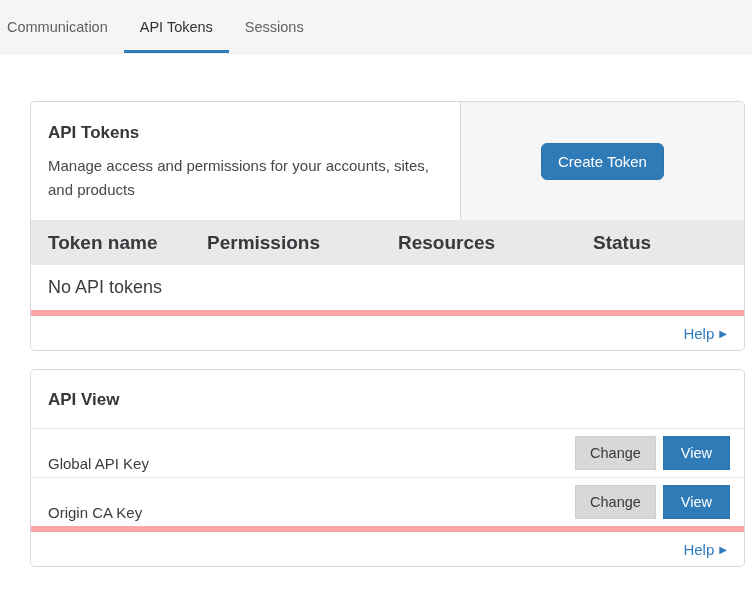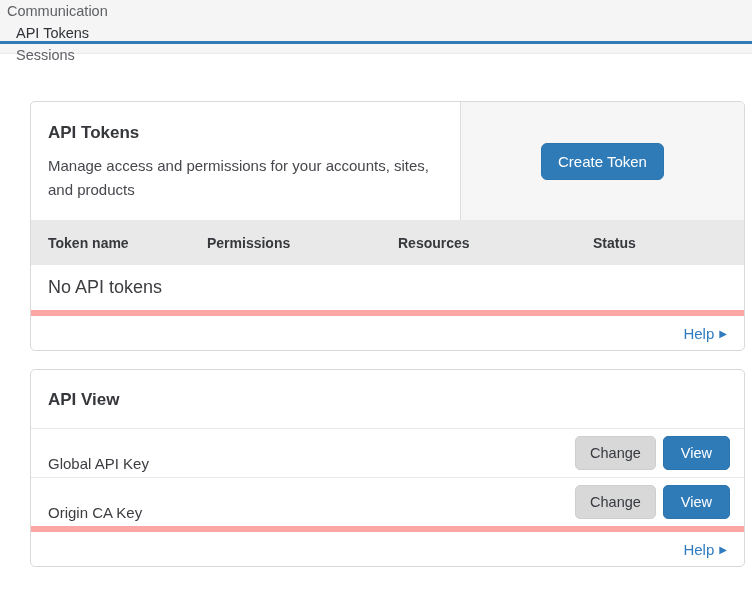--- a/index.html
+++ b/index.html
@@ -11,21 +11,20 @@
     color: #3c3d41;
   }
 
   
   .tabbar {
     height: 54px;
     background: #f5f5f5;
     display: flex;
     align-items: stretch;
     border-bottom: 1px solid #ececec;
-    flex-direction: column;
   }
   .tab {
     display: flex;
     align-items: center;
     padding: 0 16px;
     font-size: 14.5px;
     color: #5e6065;
     border-bottom: 3px solid transparent;
     padding-top: 3px;
     cursor: pointer;
@@ -72,21 +71,21 @@
     font-size: 15px;
     line-height: 24px;
     color: #46484d;
   }
   .card-head-simple { padding: 20px 17px 18px 17px; }
 
   
   .btn {
     display: inline-block;
     border: 1px solid transparent;
-    border-radius: 5px;
+    border-radius: 0;
     font-family: "Liberation Sans", sans-serif;
     font-size: 14.5px;
     cursor: pointer;
     line-height: 1;
   }
   .btn-primary {
     background: #2f7bb8;
     border-color: #2c74ad;
     color: #ffffff;
     padding: 9px 17px;
@@ -101,21 +100,21 @@
 
   
   table.tokens {
     width: 100%;
     border-collapse: collapse;
     table-layout: fixed;
   }
   table.tokens thead tr { background: #e9e9e9; }
   table.tokens th {
     text-align: left;
-    font-size: 14px;
+    font-size: 19px;
     font-weight: bold;
     color: #37393d;
     padding: 9px 0;
     height: 45px;
   }
   table.tokens th.c1 { width: 176px; padding-left: 17px; }
   table.tokens th.c2 { width: 191px; }
   table.tokens th.c3 { width: 195px; }
   table.tokens td.empty {
     font-size: 18px;

